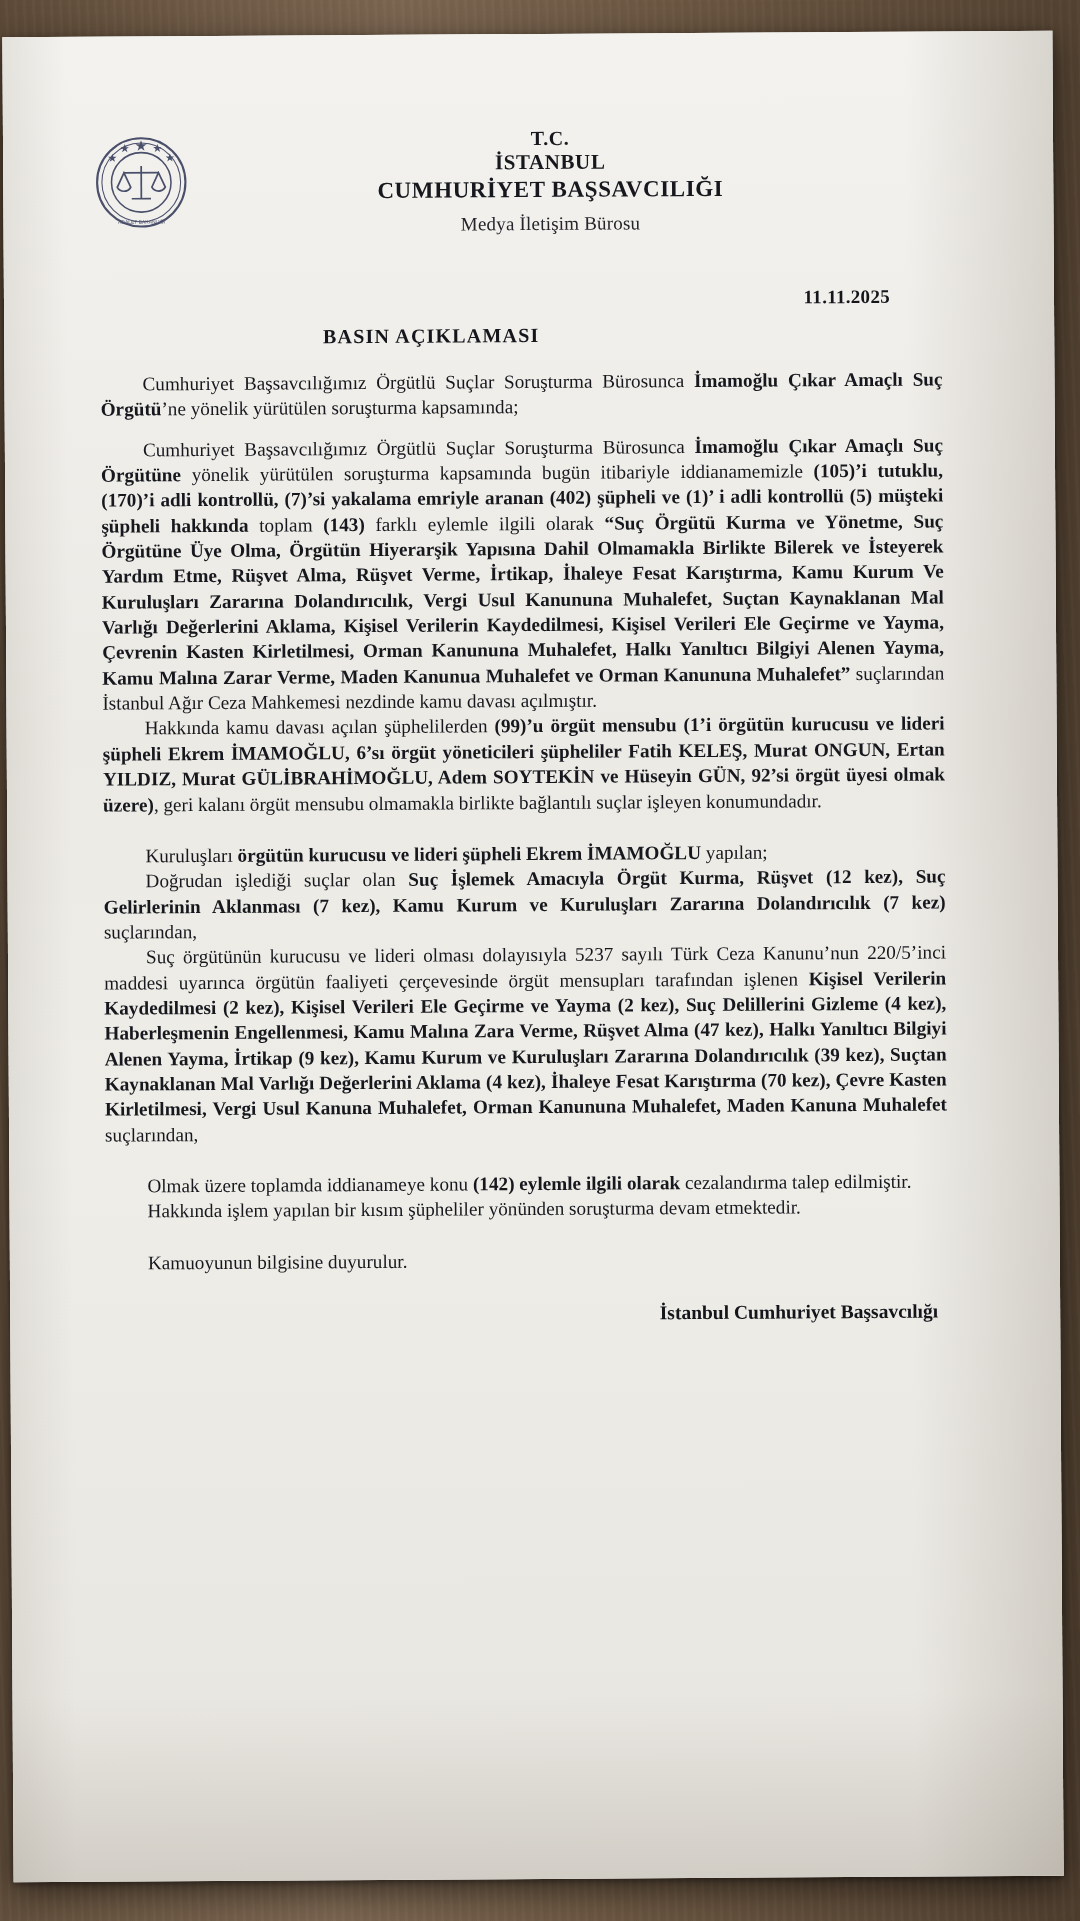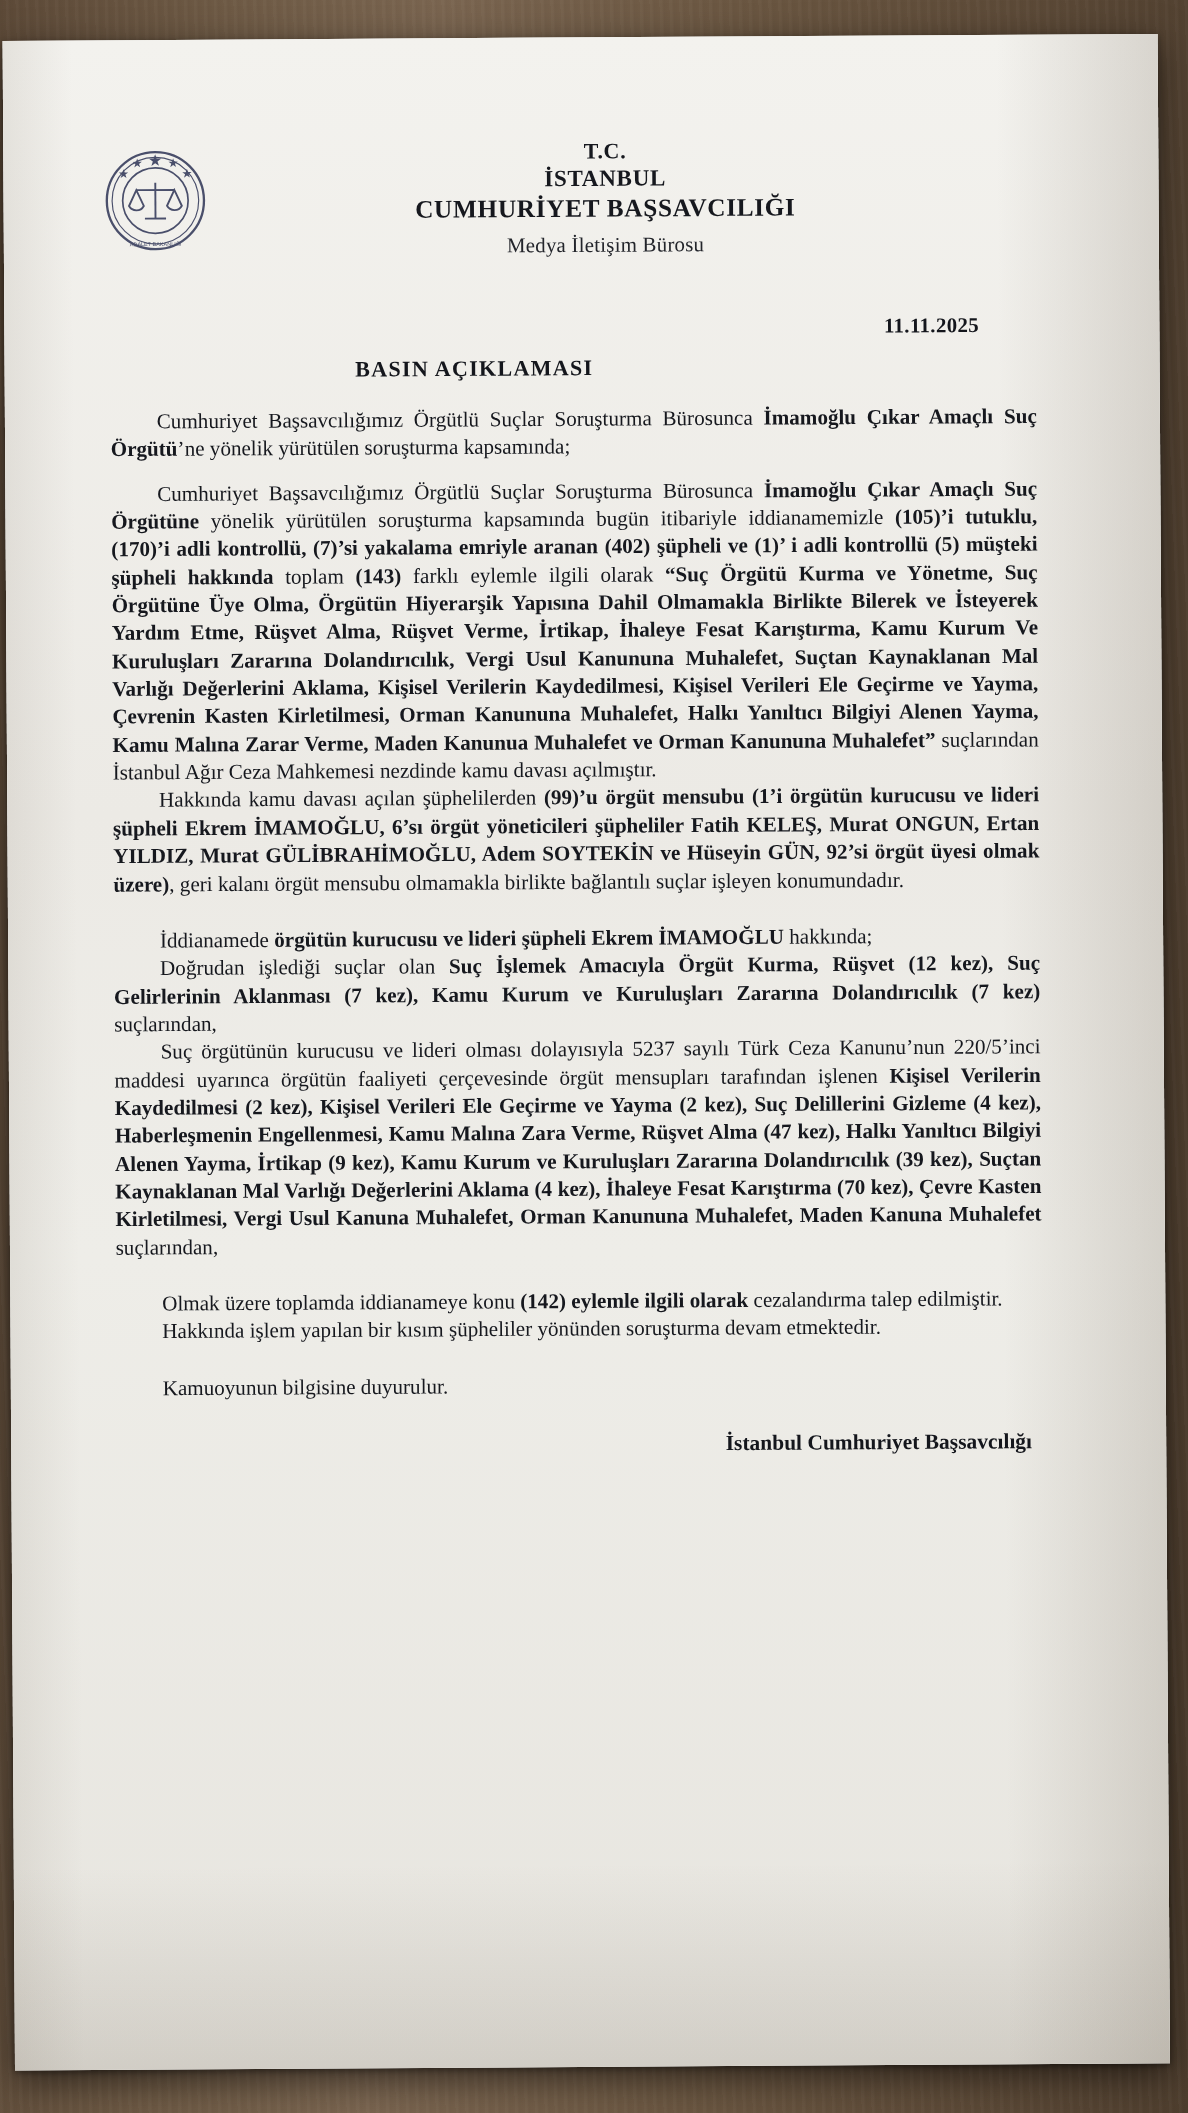--- a/index.html
+++ b/index.html
@@ -177,21 +177,21 @@
       </div>
     </div>
 
     <div class="date">11.11.2025</div>
     <div class="doc-title">BASIN AÇIKLAMASI</div>
 
     <div id="body-paragraphs">
         <p class="indent p1"><span>Cumhuriyet Başsavcılığımız Örgütlü Suçlar Soruşturma Bürosunca </span><b>İmamoğlu Çıkar Amaçlı Suç Örgütü</b><span>’ne yönelik yürütülen soruşturma kapsamında;</span></p>
         <p class="indent gap"><span>Cumhuriyet Başsavcılığımız Örgütlü Suçlar Soruşturma Bürosunca </span><b>İmamoğlu Çıkar Amaçlı Suç Örgütüne</b><span> yönelik yürütülen soruşturma kapsamında bugün itibariyle iddianamemizle </span><b>(105)’i tutuklu, (170)’i adli kontrollü, (7)’si yakalama emriyle aranan (402) şüpheli ve (1)’ i adli kontrollü (5) müşteki şüpheli hakkında</b><span> toplam </span><b>(143)</b><span> farklı eylemle ilgili olarak </span><b>“Suç Örgütü Kurma ve Yönetme, Suç Örgütüne Üye Olma, Örgütün Hiyerarşik Yapısına Dahil Olmamakla Birlikte Bilerek ve İsteyerek Yardım Etme, Rüşvet Alma, Rüşvet Verme, İrtikap, İhaleye Fesat Karıştırma, Kamu Kurum Ve Kuruluşları Zararına Dolandırıcılık, Vergi Usul Kanununa Muhalefet, Suçtan Kaynaklanan Mal Varlığı Değerlerini Aklama, Kişisel Verilerin Kaydedilmesi, Kişisel Verileri Ele Geçirme ve Yayma, Çevrenin Kasten Kirletilmesi, Orman Kanununa Muhalefet, Halkı Yanıltıcı Bilgiyi Alenen Yayma, Kamu Malına Zarar Verme, Maden Kanunua Muhalefet ve Orman Kanununa Muhalefet”</b><span> suçlarından İstanbul Ağır Ceza Mahkemesi nezdinde kamu davası açılmıştır.</span></p>
         <p class="indent"><span>Hakkında kamu davası açılan şüphelilerden </span><b>(99)’u örgüt mensubu (1’i örgütün kurucusu ve lideri şüpheli Ekrem İMAMOĞLU, 6’sı örgüt yöneticileri şüpheliler Fatih KELEŞ, Murat ONGUN, Ertan YILDIZ, Murat GÜLİBRAHİMOĞLU, Adem SOYTEKİN ve Hüseyin GÜN, 92’si örgüt üyesi olmak üzere)</b><span>, geri kalanı örgüt mensubu olmamakla birlikte bağlantılı suçlar işleyen konumundadır.</span></p>
-        <p class="indent gap-lg"><span>İddianamede </span><b>örgütün kurucusu ve lideri şüpheli Ekrem İMAMOĞLU</b><span> hakkında;</span></p>
+        <p class="indent gap-lg"><span>Kuruluşları </span><b>örgütün kurucusu ve lideri şüpheli Ekrem İMAMOĞLU</b><span> yapılan;</span></p>
         <p class="indent"><span>Doğrudan işlediği suçlar olan </span><b>Suç İşlemek Amacıyla Örgüt Kurma, Rüşvet (12 kez), Suç Gelirlerinin Aklanması (7 kez), Kamu Kurum ve Kuruluşları Zararına Dolandırıcılık (7 kez)</b><span> suçlarından,</span></p>
         <p class="indent"><span>Suç örgütünün kurucusu ve lideri olması dolayısıyla 5237 sayılı Türk Ceza Kanunu’nun 220/5’inci maddesi uyarınca örgütün faaliyeti çerçevesinde örgüt mensupları tarafından işlenen </span><b>Kişisel Verilerin Kaydedilmesi (2 kez), Kişisel Verileri Ele Geçirme ve Yayma (2 kez), Suç Delillerini Gizleme (4 kez), Haberleşmenin Engellenmesi, Kamu Malına Zara Verme, Rüşvet Alma (47 kez), Halkı Yanıltıcı Bilgiyi Alenen Yayma, İrtikap (9 kez), Kamu Kurum ve Kuruluşları Zararına Dolandırıcılık (39 kez), Suçtan Kaynaklanan Mal Varlığı Değerlerini Aklama (4 kez), İhaleye Fesat Karıştırma (70 kez), Çevre Kasten Kirletilmesi, Vergi Usul Kanuna Muhalefet, Orman Kanununa Muhalefet, Maden Kanuna Muhalefet</b><span> suçlarından,</span></p>
         <p class="indent gap-lg"><span>Olmak üzere toplamda iddianameye konu </span><b>(142) eylemle ilgili olarak</b><span> cezalandırma talep edilmiştir.</span></p>
         <p class="indent"><span>Hakkında işlem yapılan bir kısım şüpheliler yönünden soruşturma devam etmektedir.</span></p>
         <p class="indent gap-lg"><span>Kamuoyunun bilgisine duyurulur.</span></p>
       </div>
 
     <div class="signature">İstanbul Cumhuriyet Başsavcılığı</div>
   </div>
 </div>

